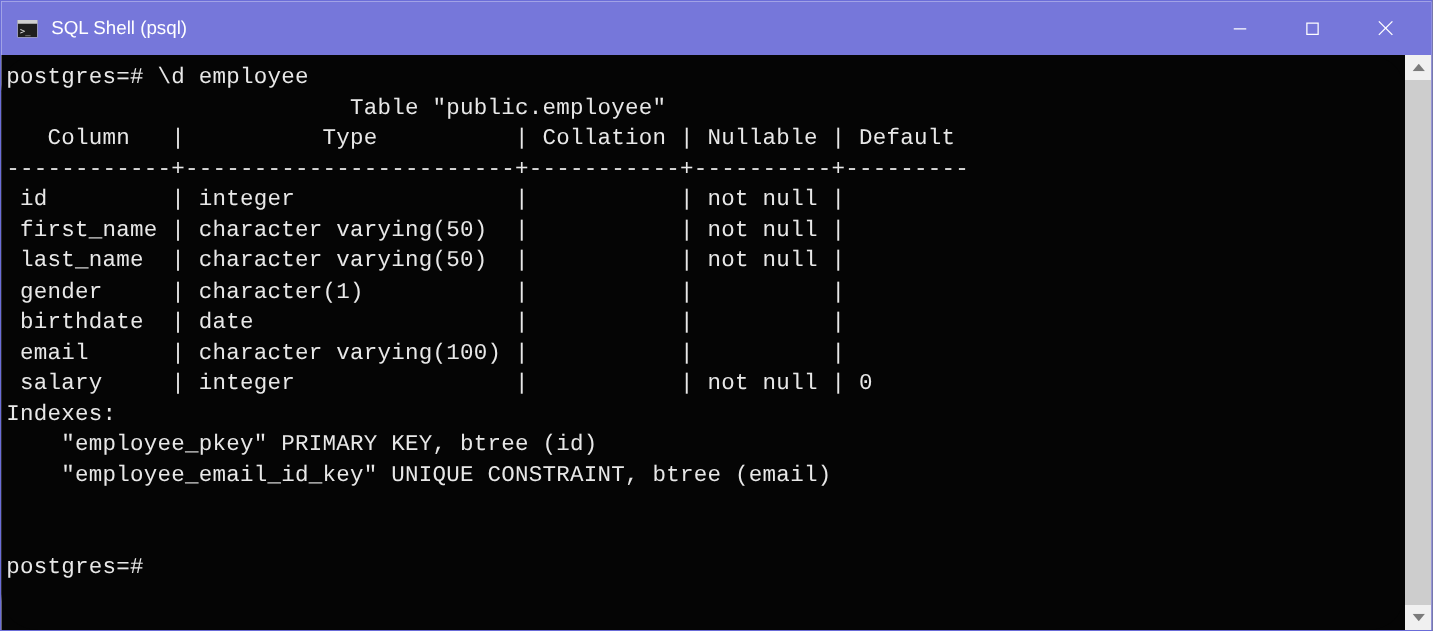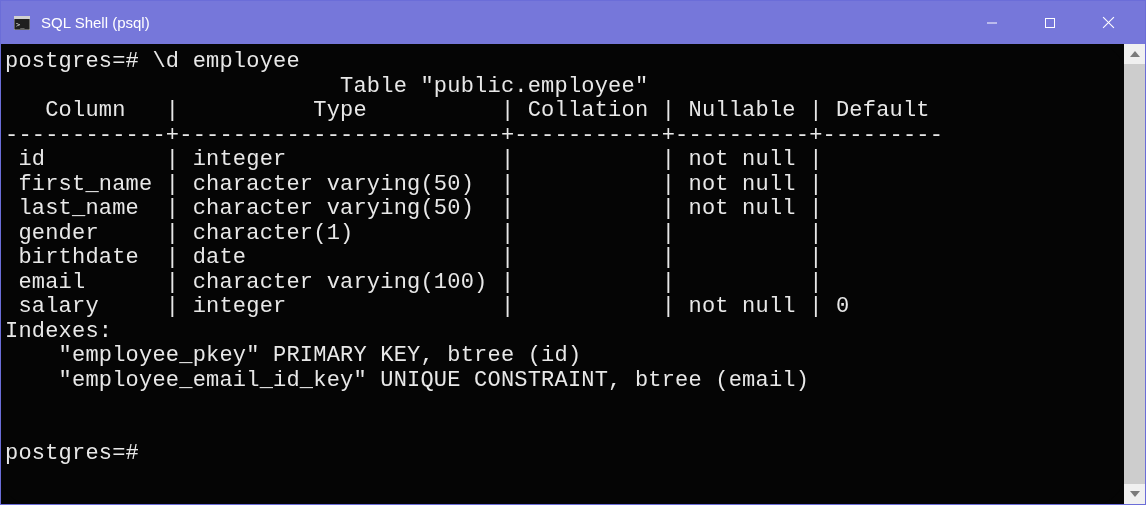--- a/index.html
+++ b/index.html
@@ -55,21 +55,21 @@
     }
     .console-wrap {
       height: calc(100% - 43px);
       display: flex;
       background: #050505;
     }
     .console {
       flex: 1;
       background: #050505;
       color: #e8e8e8;
-      font-size: 22px;
+      font-size: 18px;
       line-height: 24.5px;
       padding: 6px 0 0 4px;
       white-space: pre;
       letter-spacing: 0.2px;
       border-radius: 29px;
     }
     .scrollbar {
       width: 21px;
       background: #f0f0f0;
       display: flex;

